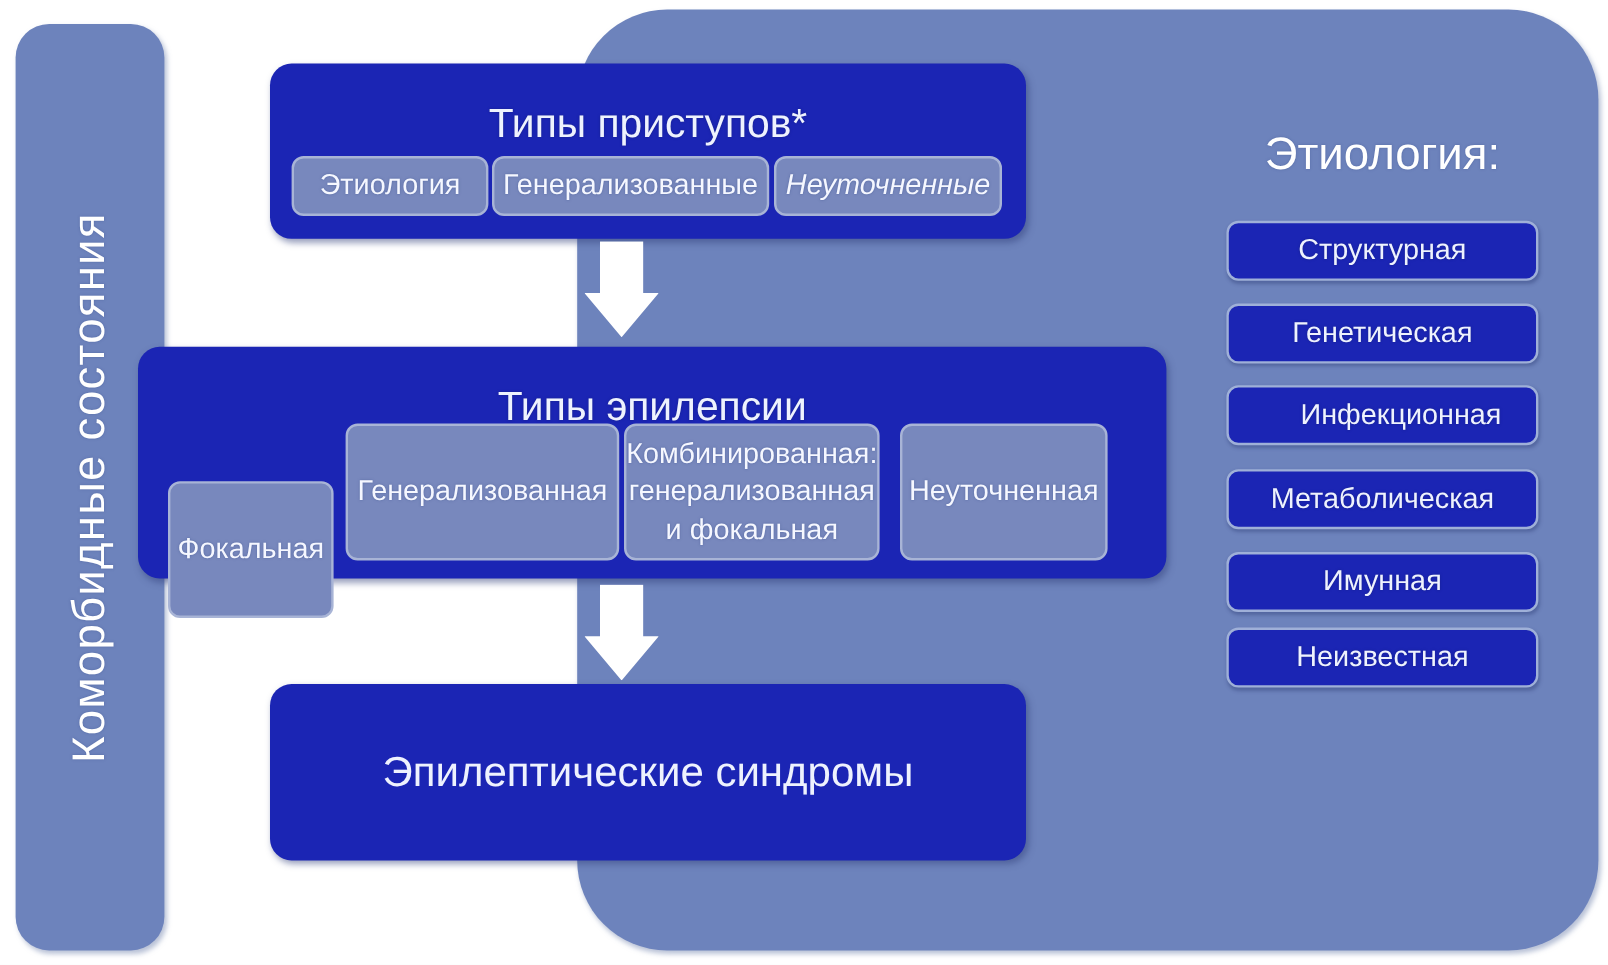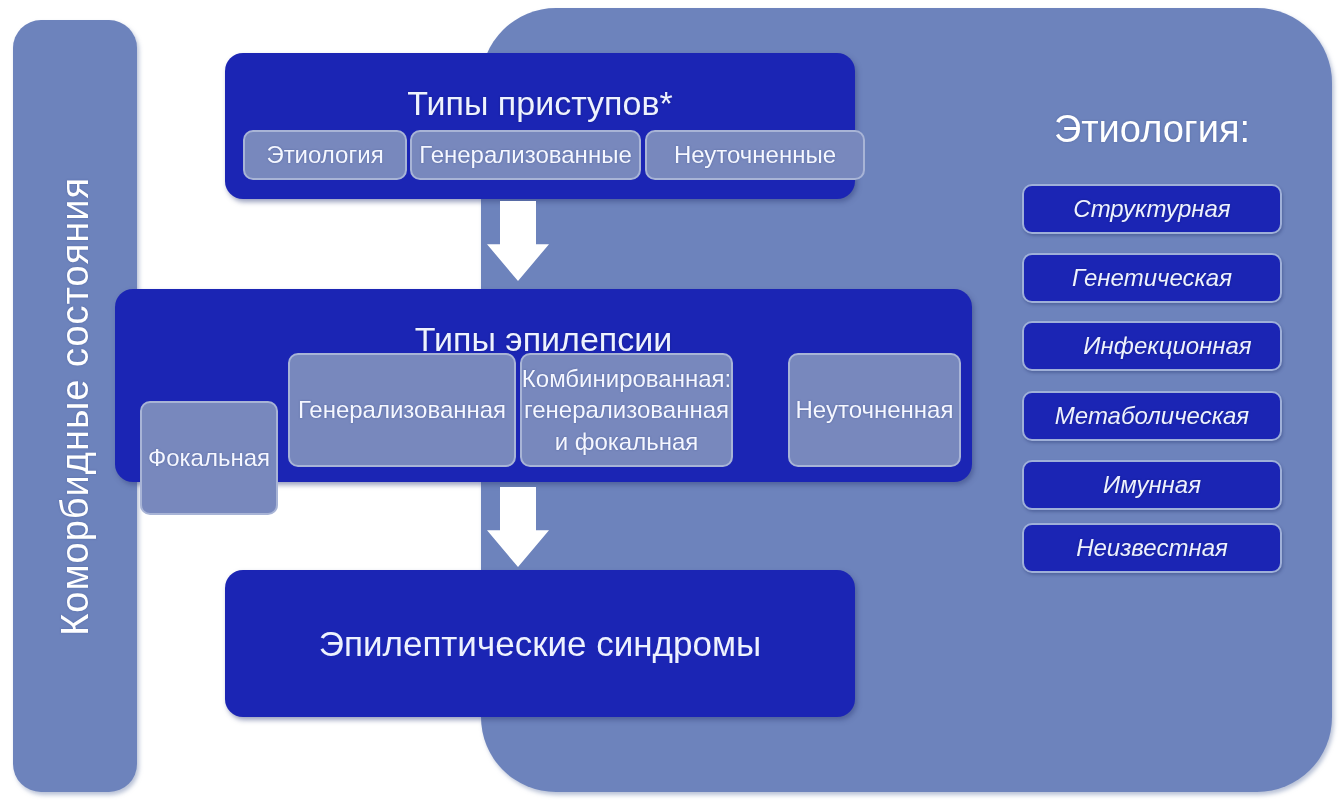--- a/index.html
+++ b/index.html
@@ -93,26 +93,26 @@
     color: #f5f7ff;
     line-height: 1.3;
     text-shadow: 0 0 2px rgba(60, 80, 140, 0.6);
     padding: 0 4px;
   }
   .top-box .chip { top: 77px; height: 50px; }
   .mid-box .chip { top: 64px; height: 114px; }
 
   .chip-seiz-0 { left: 18px;  width: 164px; }
   .chip-seiz-1 { left: 185px; width: 231px; }
-  .chip-seiz-2 { left: 420px; width: 220px; }
+  .chip-seiz-2 { left: 420px; width: 190px; font-style: italic; }
 
   .chip-epi-0 { left: 25px;  width: 138px; margin-top: 48px; }
   .chip-epi-1 { left: 173px; width: 228px; }
   .chip-epi-2 { left: 405px; width: 213px; }
-  .chip-epi-3 { left: 673px; width: 173px; }
+  .chip-epi-3 { left: 635px; width: 173px; }
 
   
   .arrow {
     position: absolute;
     width: 62px;
     height: 80px;
     background: #ffffff;
     clip-path: polygon(21% 0, 79% 0, 79% 54%, 100% 54%, 50% 100%, 0 54%, 21% 54%);
     filter: drop-shadow(1px 2px 1px rgba(90, 108, 160, 0.5));
   }
@@ -139,21 +139,20 @@
     border: 2px solid #9fb0d8;
     border-radius: 10px;
     box-sizing: border-box;
     display: flex;
     align-items: center;
     justify-content: center;
     font-size: 24px;
     color: #eef2fe;
     box-shadow: 1px 2px 3px rgba(52, 66, 125, 0.45);
     text-shadow: 0 0 2px rgba(20, 30, 110, 0.6);
-    font-style: italic;
   }
   .etio-0 { top: 184px; }
   .etio-1 { top: 253px; }
   .etio-2 { top: 321px; padding-left: 31px; }
   .etio-3 { top: 391px; }
   .etio-4 { top: 460px; }
   .etio-5 { top: 523px; }
 </style>
 </head>
 <body>

